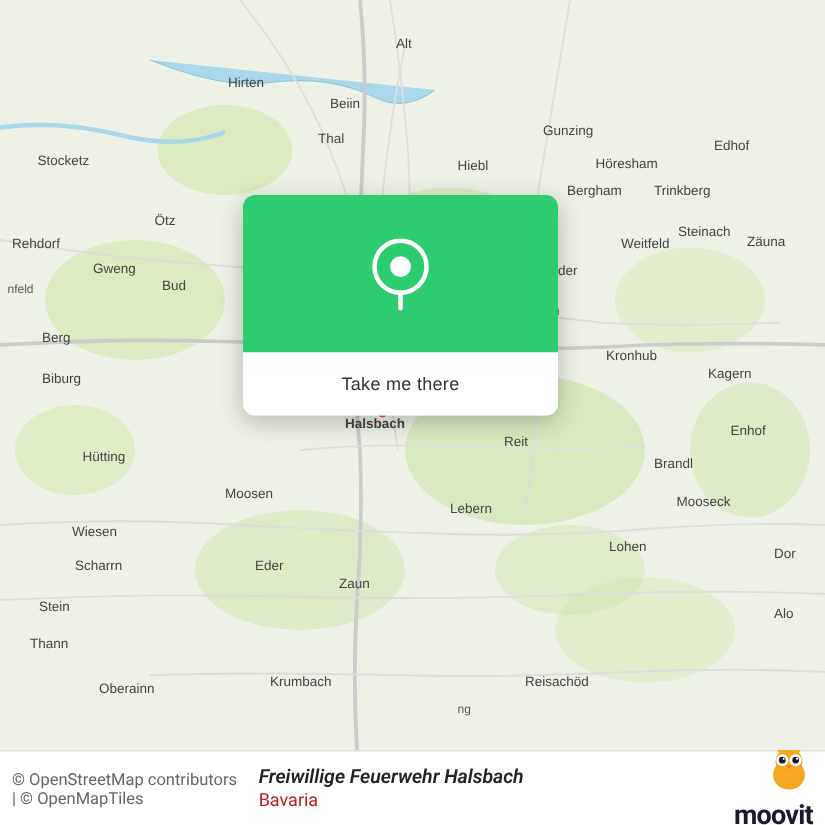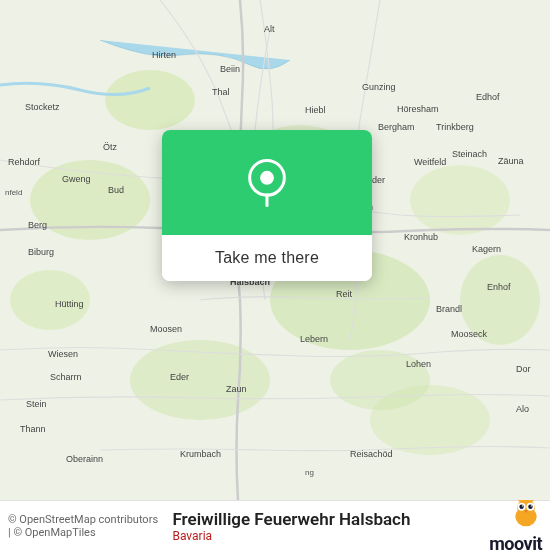--- a/index.html
+++ b/index.html
@@ -54,21 +54,21 @@
       width: 52px;
       height: 52px;
     }
 
     #popup-button {
       display: block;
       width: 100%;
       padding: 14px 0;
       background: white;
       border: none;
-      font-size: 16px;
+      font-size: 12px;
       font-weight: 500;
       color: #333;
       cursor: pointer;
       text-align: center;
       letter-spacing: 0.2px;
     }
 
     
     #bottom-bar {
       width: 550px;
@@ -85,23 +85,24 @@
       font-size: 11px;
       color: #666;
       flex: 1;
     }
 
     #place-info {
       flex: 2;
     }
 
     #place-name {
-      font-size: 17px;
+      font-size: 13px;
       font-weight: 600;
       color: #222;
+      font-style: italic;
     }
 
     #place-region {
       font-size: 12px;
       color: #b91c1c;
     }
 
     #moovit-logo {
       display: flex;
       align-items: flex-end;

